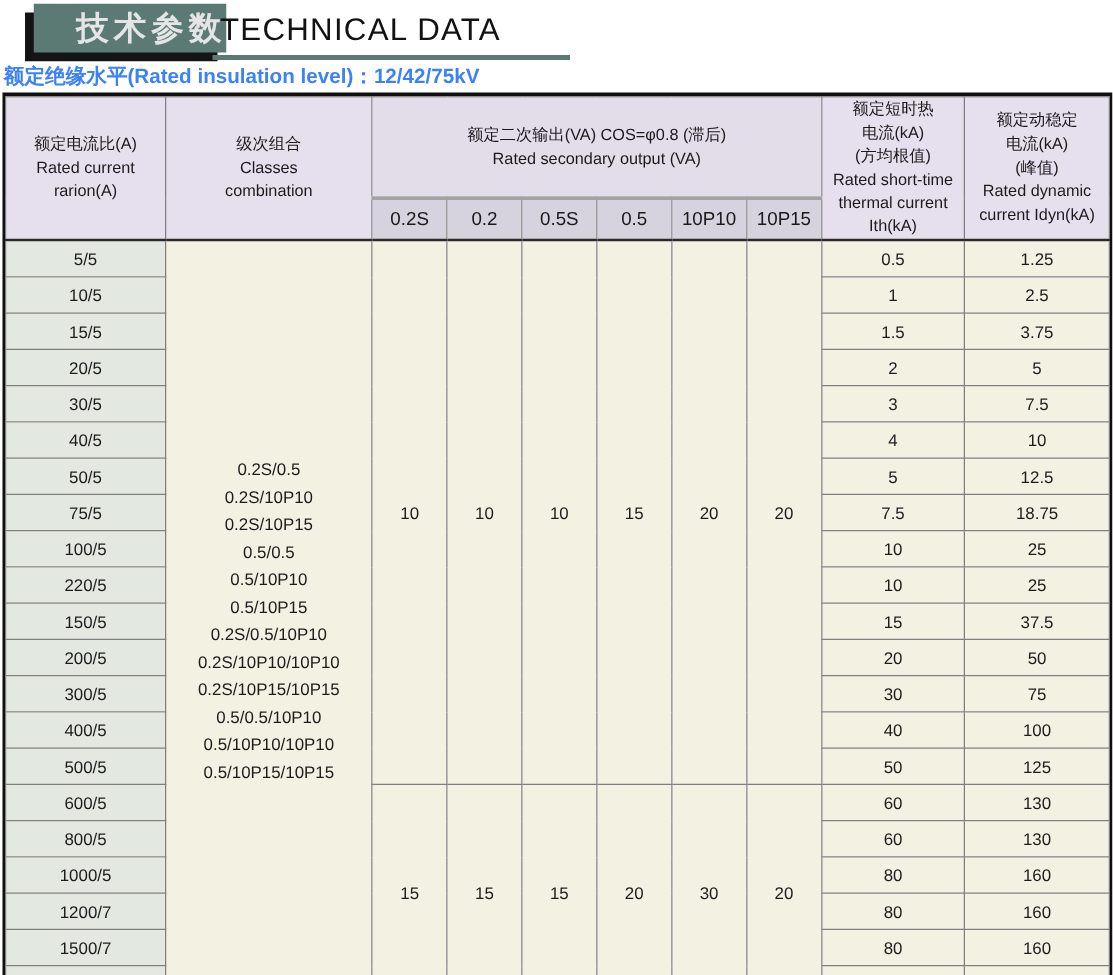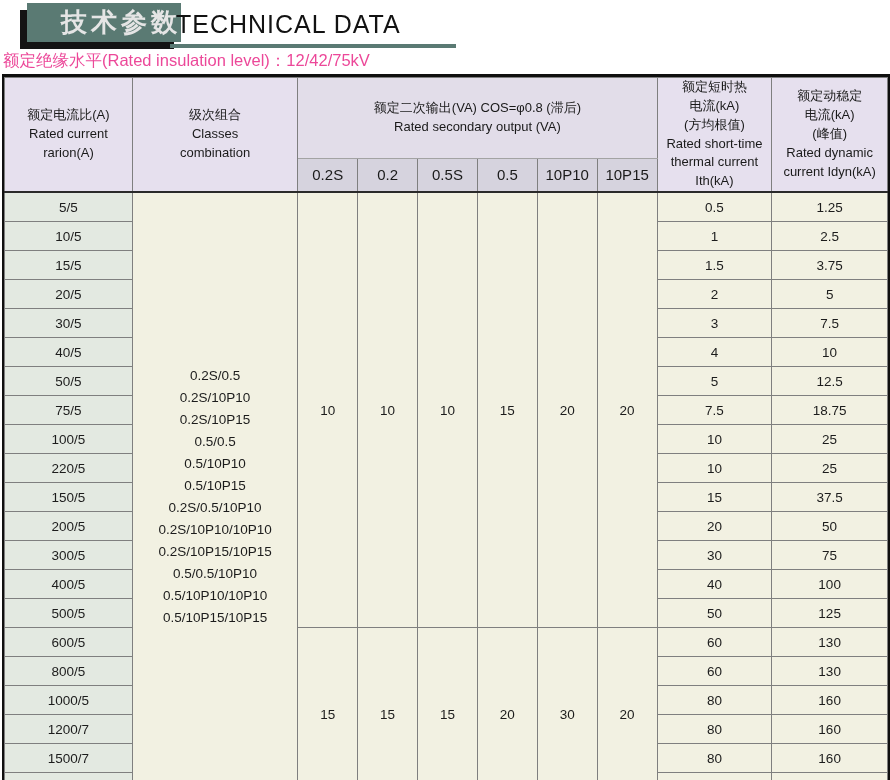--- a/index.html
+++ b/index.html
@@ -27,21 +27,21 @@
     font-size: 25px; color: #121212; letter-spacing: 1px;
     font-weight: 500;
     text-align: right;
   }
   .title-underline {
     position: absolute; left: 170px; top: 44px;
     width: 286px; height: 4px; background: #5a7a73;
   }
   .insulation-line {
     position: absolute; left: 3px; top: 50px;
-    font-size: 16.5px; font-weight: normal; color: #ec4899;
+    font-size: 16.5px; font-weight: bold; color: #3b82f6;
   }
 
   
   .table-wrap {
     position: absolute; left: 2px; top: 74px;
     width: 884px;
     border: 2px solid #0f0f0f;
     border-top-width: 3px; border-bottom-width: 3px;
   }
   table.tech {
@@ -53,21 +53,21 @@
     text-align: center; vertical-align: middle;
     padding: 0; overflow: hidden;
     font-weight: normal;
   }
   
   thead th { background: #e6e0ee; font-size: 13px; line-height: 1.45; color: #1a1a1a; }
   thead tr.hrow1 { height: 76px; }
   thead tr.hrow2 { height: 31px; }
   thead th.sub { background: #d6d3de; font-size: 15px; }
   thead th.hb { border-bottom: 2px solid #2a2a2a; }
-  thead th.output-head { border-bottom: 1px solid #a3a3a3; background: #e2dde9; }
+  thead th.output-head { border-bottom: 3px solid #a3a3a3; background: #e2dde9; }
   .pre-lines { white-space: pre-line; }
 
   
   tbody td { height: 28px; font-size: 13.5px; background: #f2f1e2; }
   tbody td.ratio-cell { background: #e3e9e1; margin-top: 25px; }
   tbody td.classes-cell {
     white-space: pre-line; line-height: 1.63; font-size: 13.5px;
     background: #f2f1e2;
   }
   tbody td.va-cell { font-size: 13.5px; }

